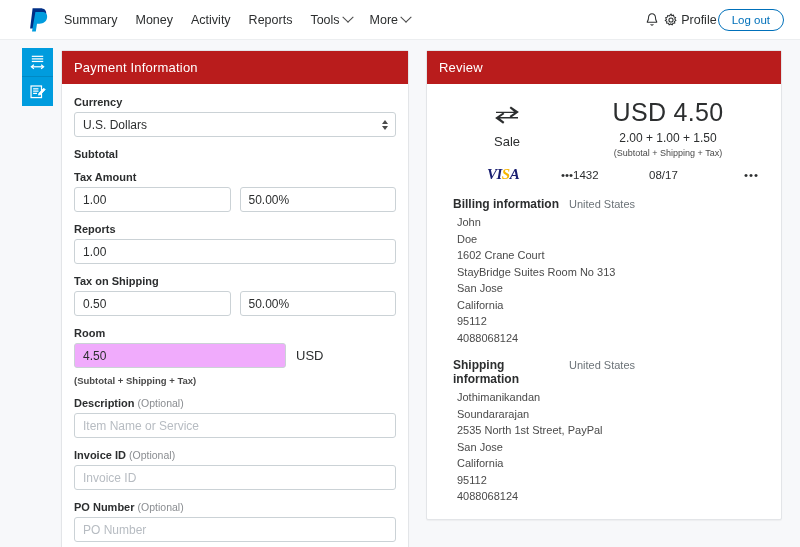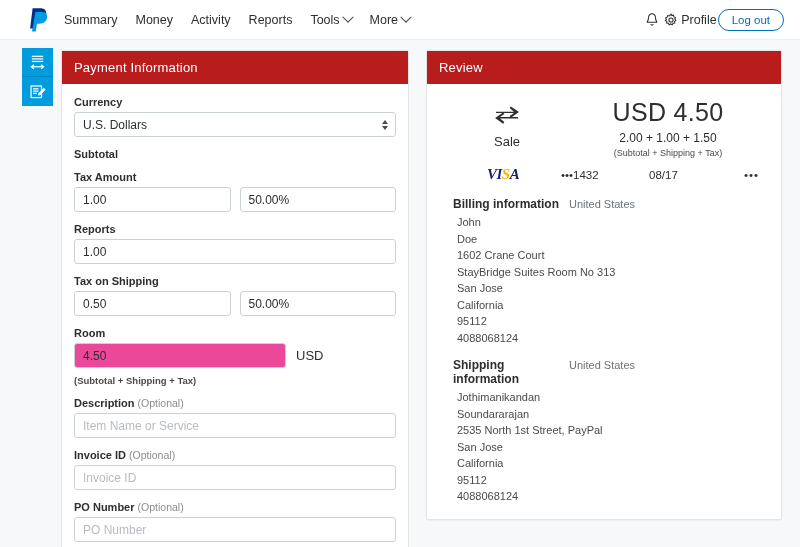--- a/index.html
+++ b/index.html
@@ -82,21 +82,21 @@
   .field:last-child { margin-bottom: 2px; }
   .flabel { font-size: 11px; font-weight: bold; color: #2c2e2f; display: block; margin-bottom: 4px; }
   .flabel .opt { font-weight: normal; color: #8a8d91; font-size: 10.5px; }
   .inp {
     width: 100%; height: 25px;
     border: 1px solid #cbd2d6; border-radius: 3px;
     padding: 0 8px; font-size: 12px; color: #2c2e2f;
     font-family: inherit; background: #fff; outline: none;
   }
   .inp::placeholder { color: #b7bcc2; }
-  .inp[disabled] { background: #ec4899; color: #2c2e2f; }
+  .inp[disabled] { background: #f0abfc; color: #2c2e2f; }
   .sel-wrap { position: relative; }
   .sel-wrap .steps {
     position: absolute; right: 8px; top: 50%; transform: translateY(-50%);
     display: flex; flex-direction: column; gap: 2px; pointer-events: none;
   }
   .tri-up { width:0;height:0;border-left:3.5px solid transparent;border-right:3.5px solid transparent;border-bottom:4px solid #4a4a4a; }
   .tri-dn { width:0;height:0;border-left:3.5px solid transparent;border-right:3.5px solid transparent;border-top:4px solid #4a4a4a; }
   .row2 { display: flex; gap: 9px; }
   .row2 > .inp { width: 50%; }
   .total-row { display: flex; align-items: center; gap: 10px; }

